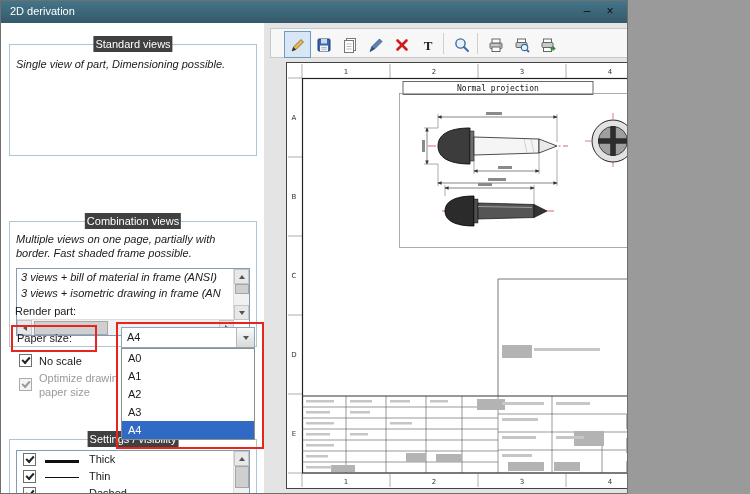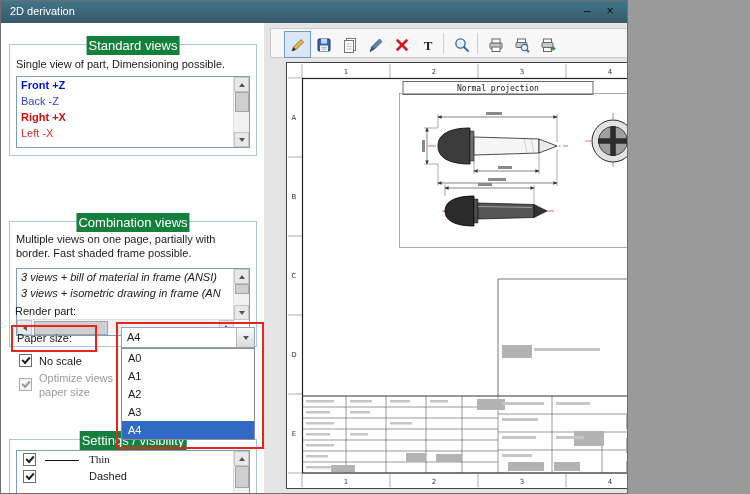--- a/index.html
+++ b/index.html
@@ -5,23 +5,23 @@
   html,body{margin:0;padding:0;background:#9a9a9a;}
   .window{position:relative;width:628px;height:494px;background:#fff;border:1px solid #6f6f6f;
           font-family:"Liberation Sans",sans-serif;font-size:11px;color:#1a1a1a;overflow:hidden;box-sizing:border-box;}
   
   .titlebar{position:absolute;left:0;top:0;right:0;height:22px;background:linear-gradient(#437588,#35596a);}
   .titlebar .title{position:absolute;left:9px;top:4px;color:#fff;font-size:11px;}
   .winbtn{position:absolute;top:2px;width:20px;height:17px;text-align:center;line-height:16px;color:#0d0d0d;font-size:12px;cursor:default;}
   .winbtn.min{right:30px;} .winbtn.close{right:7px;}
   
   .group{position:absolute;border:1px solid #abc7d6;background:#fff;}
-  .group-label{position:absolute;top:-9px;left:50%;transform:translateX(-50%);background:#15803d;color:#fff;
-               padding:2px 2px;white-space:nowrap;font-size:13px;}
-  .desc{position:absolute;color:#1a1a1a;line-height:14px;}
+  .group-label{position:absolute;top:-9px;left:50%;transform:translateX(-50%);background:#404040;color:#fff;
+               padding:2px 2px;white-space:nowrap;font-size:11px;}
+  .desc{position:absolute;color:#1a1a1a;line-height:14px;font-style:italic;}
   
   .listbox{position:absolute;border:1px solid #7f9db9;background:#fff;overflow:hidden;}
   .lb-item{height:16px;line-height:16px;padding-left:4px;white-space:nowrap;overflow:hidden;}
   .lb-item.sel{background:#cdd9e6;}
   .c-blue{color:#0014cc;} .c-blue2{color:#3342cc;} .c-red{color:#cc0f0f;} .c-red2{color:#cc3333;} .bold{font-weight:bold;}
   
   .sbv{position:absolute;right:0;top:0;width:15px;background:#f1f1f1;border-left:1px solid #dedede;}
   .sbh{position:absolute;left:0;bottom:0;height:15px;background:#f1f1f1;border-top:1px solid #dedede;}
   .sbtn{position:absolute;width:15px;height:15px;background:#e8e8e8;border:1px solid #c5c5c5;box-sizing:border-box;
         display:flex;align-items:center;justify-content:center;}
@@ -66,35 +66,20 @@
 
   <div class="titlebar">
     <span class="title">2D derivation</span>
     <span class="winbtn min">–</span>
     <span class="winbtn close">×</span>
   </div>
 
   <div class="group" style="left:8px;top:43px;width:246px;height:110px;">
     <div class="group-label">Standard views</div>
     <div class="desc" style="left:6px;top:12px;width:234px;">Single view of part, Dimensioning possible.</div>
-    <div class="listbox" style="left:6px;top:31px;width:232px;height:70px;">
-      <div class="lb-item c-blue bold">Front +Z</div>
-      <div class="lb-item c-blue2">Back -Z</div>
-      <div class="lb-item c-red bold">Right +X</div>
-      <div class="lb-item c-red2">Left -X</div>
-      <div class="sbv" style="bottom:0;">
-        <div class="sbtn" style="top:0;left:0;">
-            <span class="tri-up"></span>
-          </div>
-        <div class="thumbv" style="top:15px;height:18px;"></div>
-        <div class="sbtn" style="bottom:0;left:0;">
-            <span class="tri-dn"></span>
-          </div>
-      </div>
-    </div>
   </div>
 
   <div class="group" style="left:8px;top:172px;width:246px;height:124px;margin-top:48px;">
     <div class="group-label">Combination views</div>
     <div class="desc" style="left:6px;top:10px;width:232px;">Multiple views on one page, partially with border. Fast shaded frame possible.</div>
     <div class="listbox" style="left:6px;top:46px;width:232px;height:66px;font-style:italic;">
       <div class="lb-item" style="width:213px;">3 views + bill of material in frame (ANSI)</div>
       <div class="lb-item" style="width:213px;">3 views + isometric drawing in frame (AN</div>
       <div class="sbv" style="bottom:15px;">
         <div class="sbtn" style="top:0;left:0;">
@@ -138,27 +123,34 @@
   <div class="redbox" style="left:115px;top:321px;width:144px;height:123px;"></div>
 
   <div class="cb" style="left:18px;top:353px;">
       <span class="mark"></span>
     </div>
   <div class="cbl" style="left:38px;top:354px;">No scale</div>
 
   <div class="cb dis" style="left:18px;top:377px;">
       <span class="mark"></span>
     </div>
-  <div class="cbl dis" style="left:38px;top:371px;">Optimize views</div>
+  <div class="cbl dis" style="left:38px;top:371px;">Optimize drawin</div>
   <div class="cbl dis" style="left:38px;top:385px;">paper size</div>
 
   <div class="group" style="left:8px;top:438px;width:246px;height:70px;">
     <div class="group-label">Settings / visibility</div>
     <div class="listbox" style="left:6px;top:10px;width:232px;height:58px;">
-      <div style="position:relative;height:17px;font-family:Liberation Serif, serif;">
+      <div style="position:relative;height:17px;">
+        <span class="cb" style="left:6px;top:2px;">
+            <span class="mark"></span>
+          </span>
+        <span class="lsmp thick" style="left:28px;top:9px;"></span>
+        <span class="cbl" style="left:72px;top:2px;">Thick</span>
+      </div>
+      <div style="position:relative;height:17px;">
         <span class="cb" style="left:6px;top:2px;">
             <span class="mark"></span>
           </span>
         <span class="lsmp thin" style="left:28px;top:9px;"></span>
         <span class="cbl" style="left:72px;top:2px;">Thin</span>
       </div>
       <div style="position:relative;height:17px;">
         <span class="cb" style="left:6px;top:2px;">
             <span class="mark"></span>
           </span>

